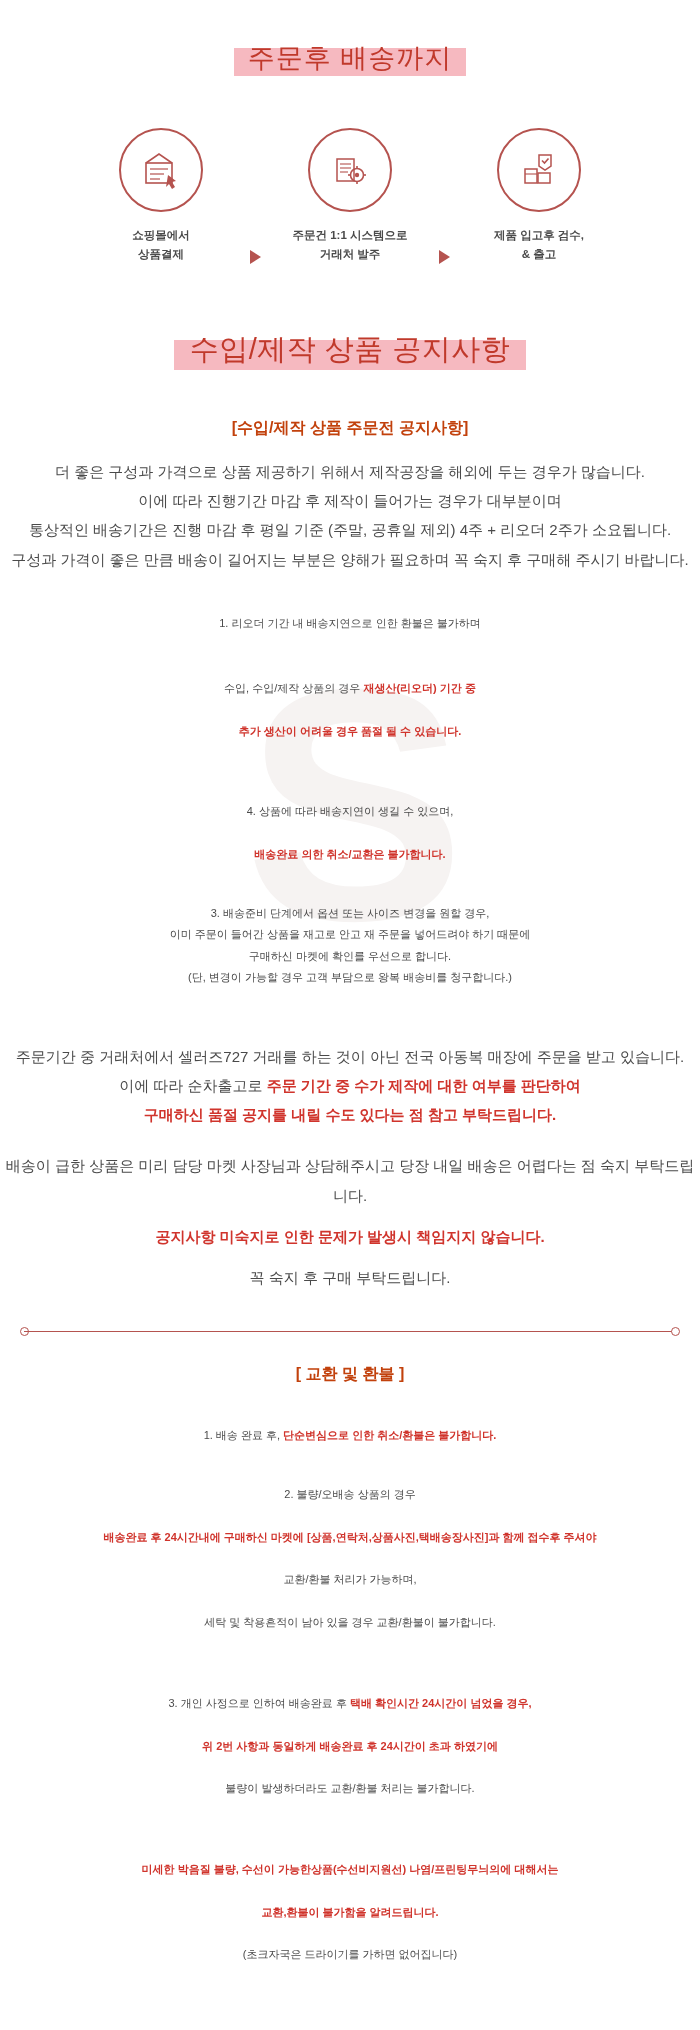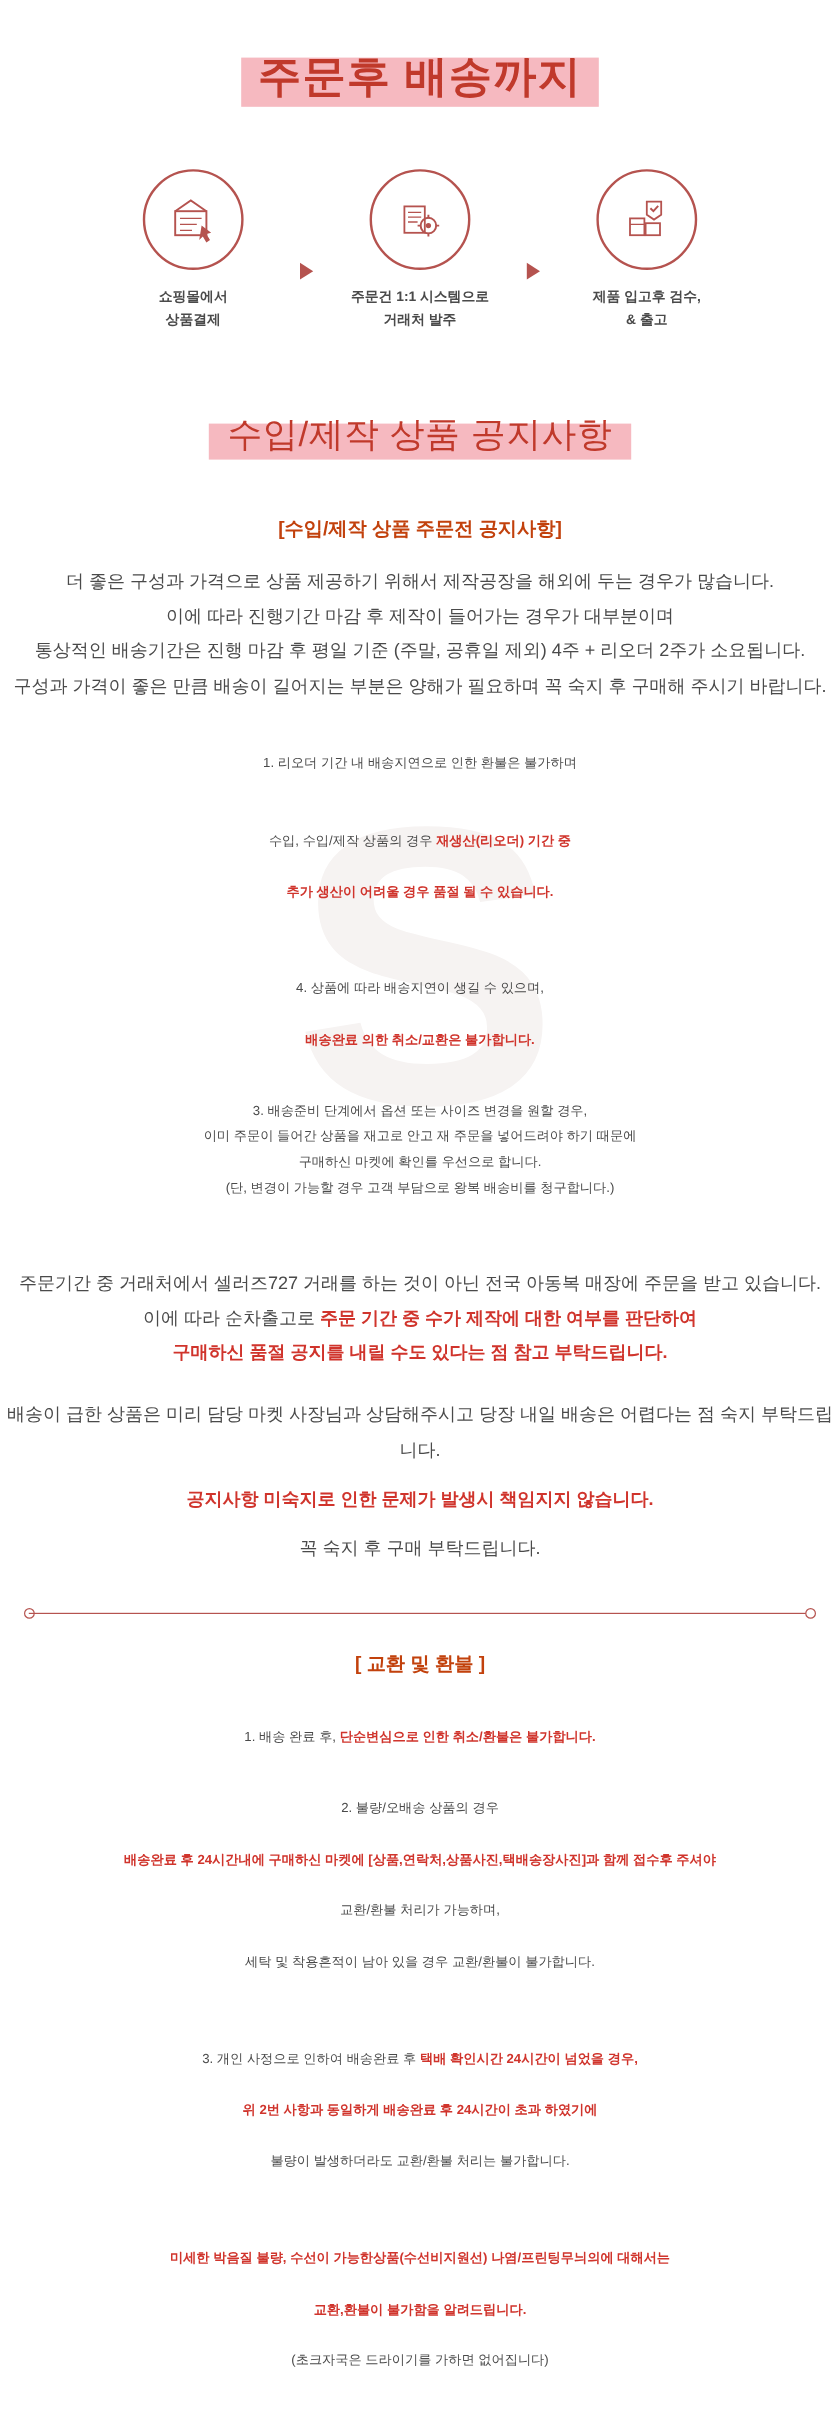--- a/index.html
+++ b/index.html
@@ -43,30 +43,30 @@
   .banner1 .hl {
     position: absolute;
     left: 0; right: 0;
     top: 12px; bottom: 6px;
     background: #f6b9c0;
     z-index: 0;
   }
   .banner1 .txt {
     position: relative;
     z-index: 1;
-    font-size: 36px;
-    font-weight: bold;
+    font-size: 27px;
+    font-weight: normal;
     color: #c0392b;
     letter-spacing: 1px;
   }
 
   
   .steps {
     display: flex;
-    align-items: center;
+    align-items: flex-end;
     justify-content: center;
     gap: 18px;
     margin-top: 46px;
   }
   .step { width: 142px; text-align: center; }
   .circle {
     width: 84px; height: 84px;
     border: 2px solid #b5534f;
     border-radius: 50%;
     margin: 0 auto 14px;

